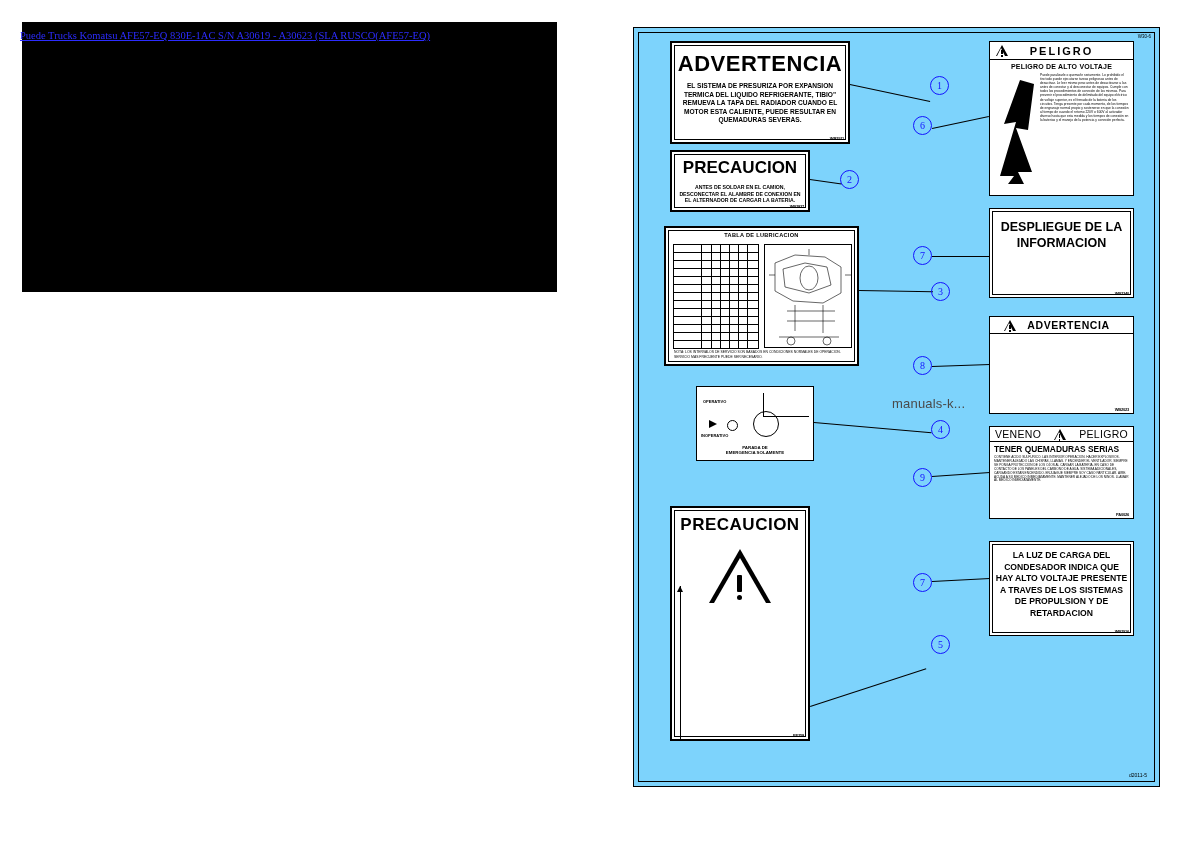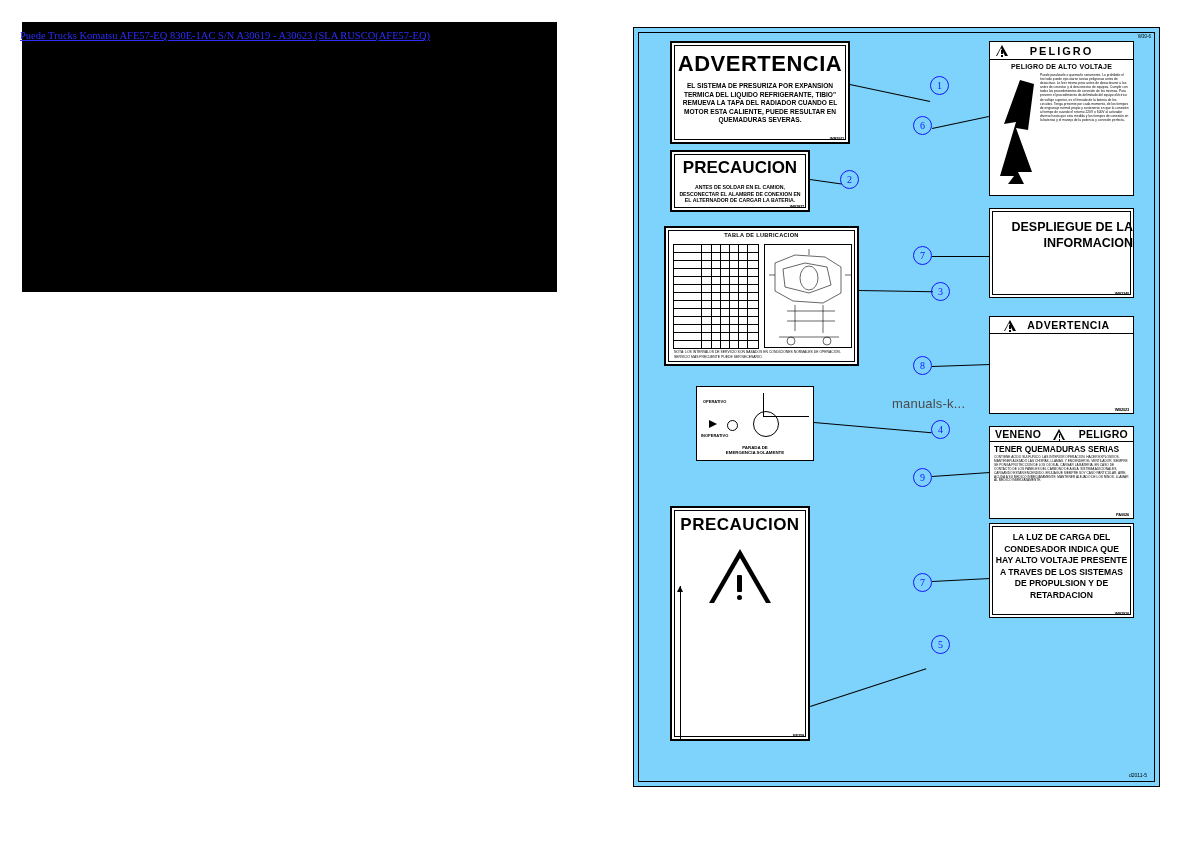--- a/index.html
+++ b/index.html
@@ -357,21 +357,20 @@
 
   
   #decal-7 {
     left: 355px; top: 180px; width: 145px; height: 90px;
     border-width: 1.5px;
   }
   #decal-7 .decal-title {
     margin-top: 10px;
     font-size: 12.5px;
     line-height: 16px;
-    text-align: right;
   }
   #decal-7 .decal-body {
     margin: 8px 6px 0 6px;
     font-size: 8px;
     line-height: 11px;
     font-weight: bold;
   }
 
   
   #decal-8 {
@@ -410,21 +409,21 @@
     height: 15px;
     border-bottom: 1.2px solid #000;
     display: flex;
     align-items: center;
     justify-content: space-between;
     padding: 0 5px;
     box-sizing: border-box;
   }
   #decal-9 .hdr .l, #decal-9 .hdr .r {
     font-size: 10.5px;
-    font-weight: bold;
+    font-weight: normal;
     letter-spacing: 0.3px;
   }
   #decal-9 .hdr .mid-tri {
     position: relative;
     width: 13px; height: 12px;
   }
   #decal-9 .sub {
     text-align: left;
     font-size: 8.4px;
     font-weight: bold;
@@ -432,21 +431,21 @@
   }
   #decal-9 .para {
     font-size: 3.2px;
     line-height: 3.9px;
     margin: 2px 4px 0 4px;
     text-align: left;
   }
 
   
   #decal-10 {
-    left: 355px; top: 495px; width: 145px; height: 95px;
+    left: 355px; top: 513px; width: 145px; height: 95px;
     border-width: 1.5px;
   }
   #decal-10 .decal-body {
     margin: 8px 5px 0 5px;
     font-size: 8.6px;
     line-height: 11.6px;
     font-weight: bold;
   }
 
   

